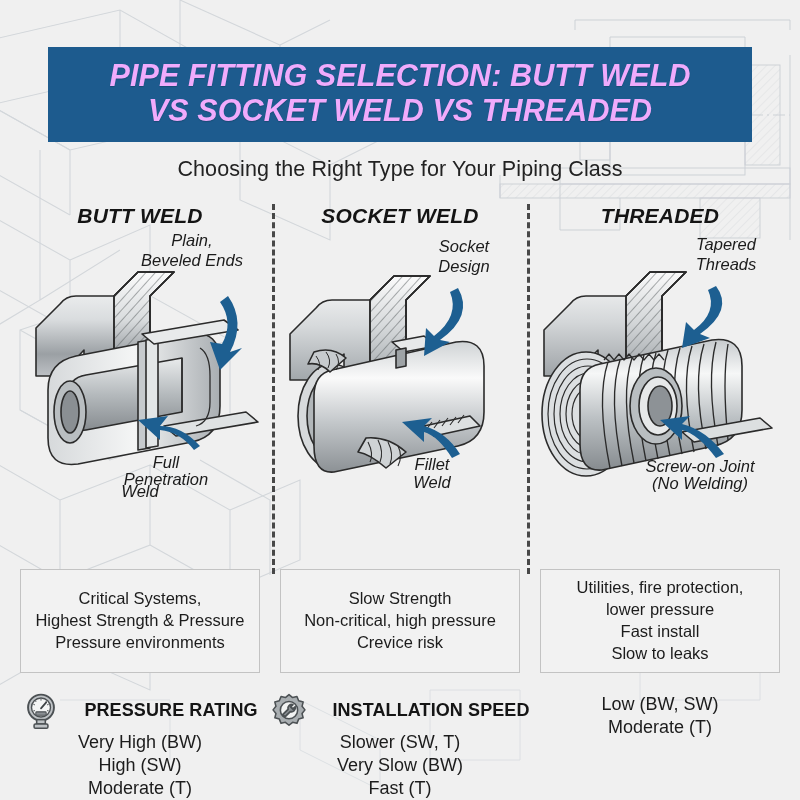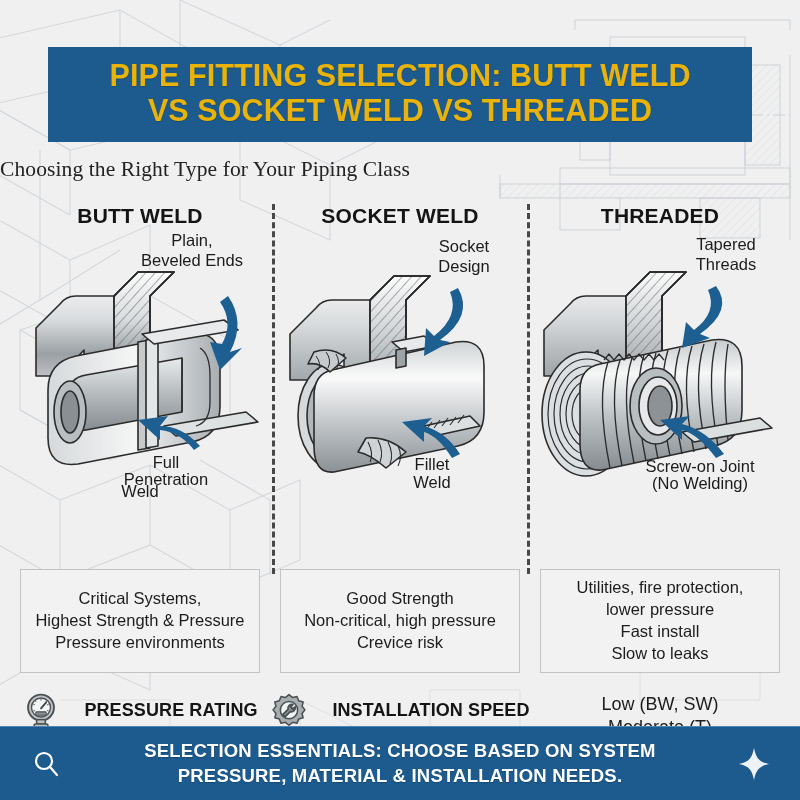--- a/index.html
+++ b/index.html
@@ -27,49 +27,51 @@
     position:relative;
     padding-top:47px;
   }
   .title-banner {
     margin:0 48px;
     background:#1d5b8e;
     padding:11px 14px 13px;
     text-align:center;
   }
   .title-banner .line {
-    color:#eab308;
+    color:#f0abfc;
     font-size:30.5px;
     font-weight:bold;
     letter-spacing:0.1px;
     line-height:1.16;
     text-shadow:0 1px 1px rgba(0,0,0,.18);
+    font-style:italic;
   }
   .subtitle {
     margin-top:15px;
+    text-align:center;
     font-size:21.5px;
     color:#222;
     letter-spacing:.1px;
-    font-family:Liberation Serif, serif;
   }
 
   
   .columns {
     position:relative;
     margin-top:22px;
     display:flex;
     padding:0 10px;
     height:372px;
   }
   .col {
     flex:1 1 0;
     position:relative;
     display:flex;
     flex-direction:column;
     align-items:center;
+    font-style:italic;
   }
   .col-title {
     font-size:21px;
     font-weight:bold;
     color:#141414;
     letter-spacing:.2px;
     margin-bottom:2px;
   }
   .fig-wrap { position:relative; width:100%; height:262px; }
   .fig-wrap svg { position:absolute; left:50%; top:0; transform:translateX(-50%); }
@@ -438,21 +440,21 @@
   <div class="desc-row">
     <div class="desc-cell">
       <div class="desc-box">
         <div>Critical Systems,</div>
         <div>Highest Strength &amp; Pressure</div>
         <div>Pressure environments</div>
       </div>
     </div>
     <div class="desc-cell">
       <div class="desc-box">
-        <div>Good Strength</div>
+        <div>Slow Strength</div>
         <div>Non-critical, high pressure</div>
         <div>Crevice risk</div>
       </div>
     </div>
     <div class="desc-cell">
       <div class="desc-box">
         <div>Utilities, fire protection,</div>
         <div>lower pressure</div>
         <div>Fast install</div>
         <div>Slow to leaks</div>
@@ -512,31 +514,14 @@
 
     <div class="stat-cell">
       <div class="stat-lines">
         <div>Low (BW, SW)</div>
         <div>Moderate (T)</div>
       </div>
     </div>
 
   </div>
 
-  <div class="footer">
-    <div class="footer-icon">
-      <svg width="30" height="30" viewBox="0 0 30 30">
-        <circle cx="13" cy="12" r="8" fill="none" stroke="#ffffff" stroke-width="2.2"></circle>
-        <line x1="19" y1="18" x2="26" y2="26" stroke="#ffffff" stroke-width="2.2" stroke-linecap="round"></line>
-      </svg>
-    </div>
-    <div class="footer-text">
-      <div>SELECTION ESSENTIALS: CHOOSE BASED ON SYSTEM</div>
-      <div>PRESSURE, MATERIAL &amp; INSTALLATION NEEDS.</div>
-    </div>
-    <div class="footer-icon">
-      <svg width="32" height="34" viewBox="0 0 32 34">
-        <path d="M16 1 C18 11 21 15 31 17 C21 19 18 23 16 33 C14 23 11 19 1 17 C11 15 14 11 16 1 Z" fill="#eef2f5"></path>
-      </svg>
-    </div>
-  </div>
 
 </div>
 
 </body></html>

